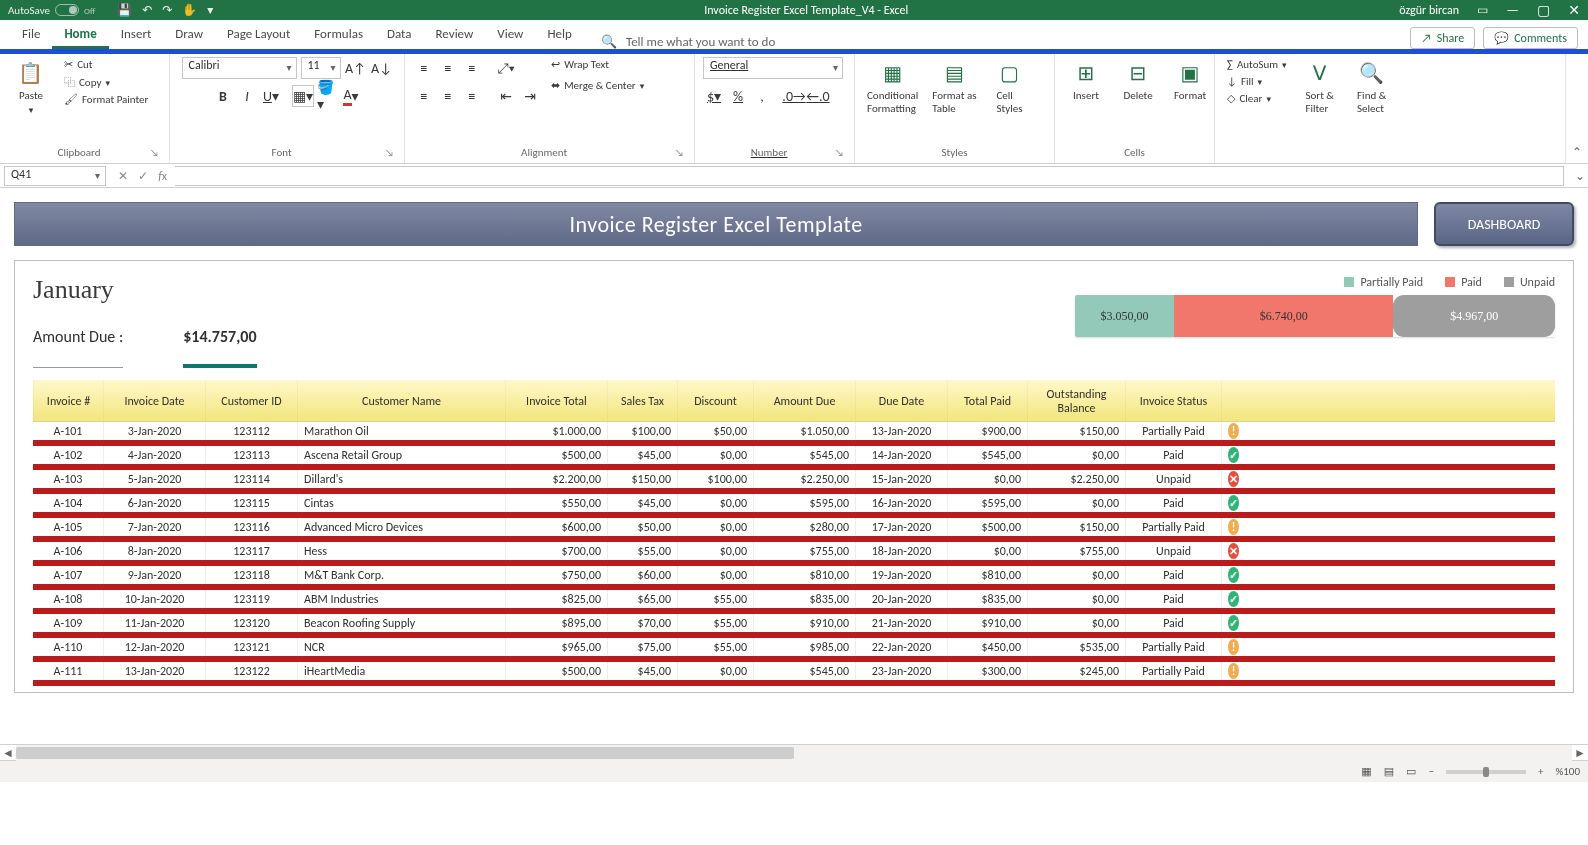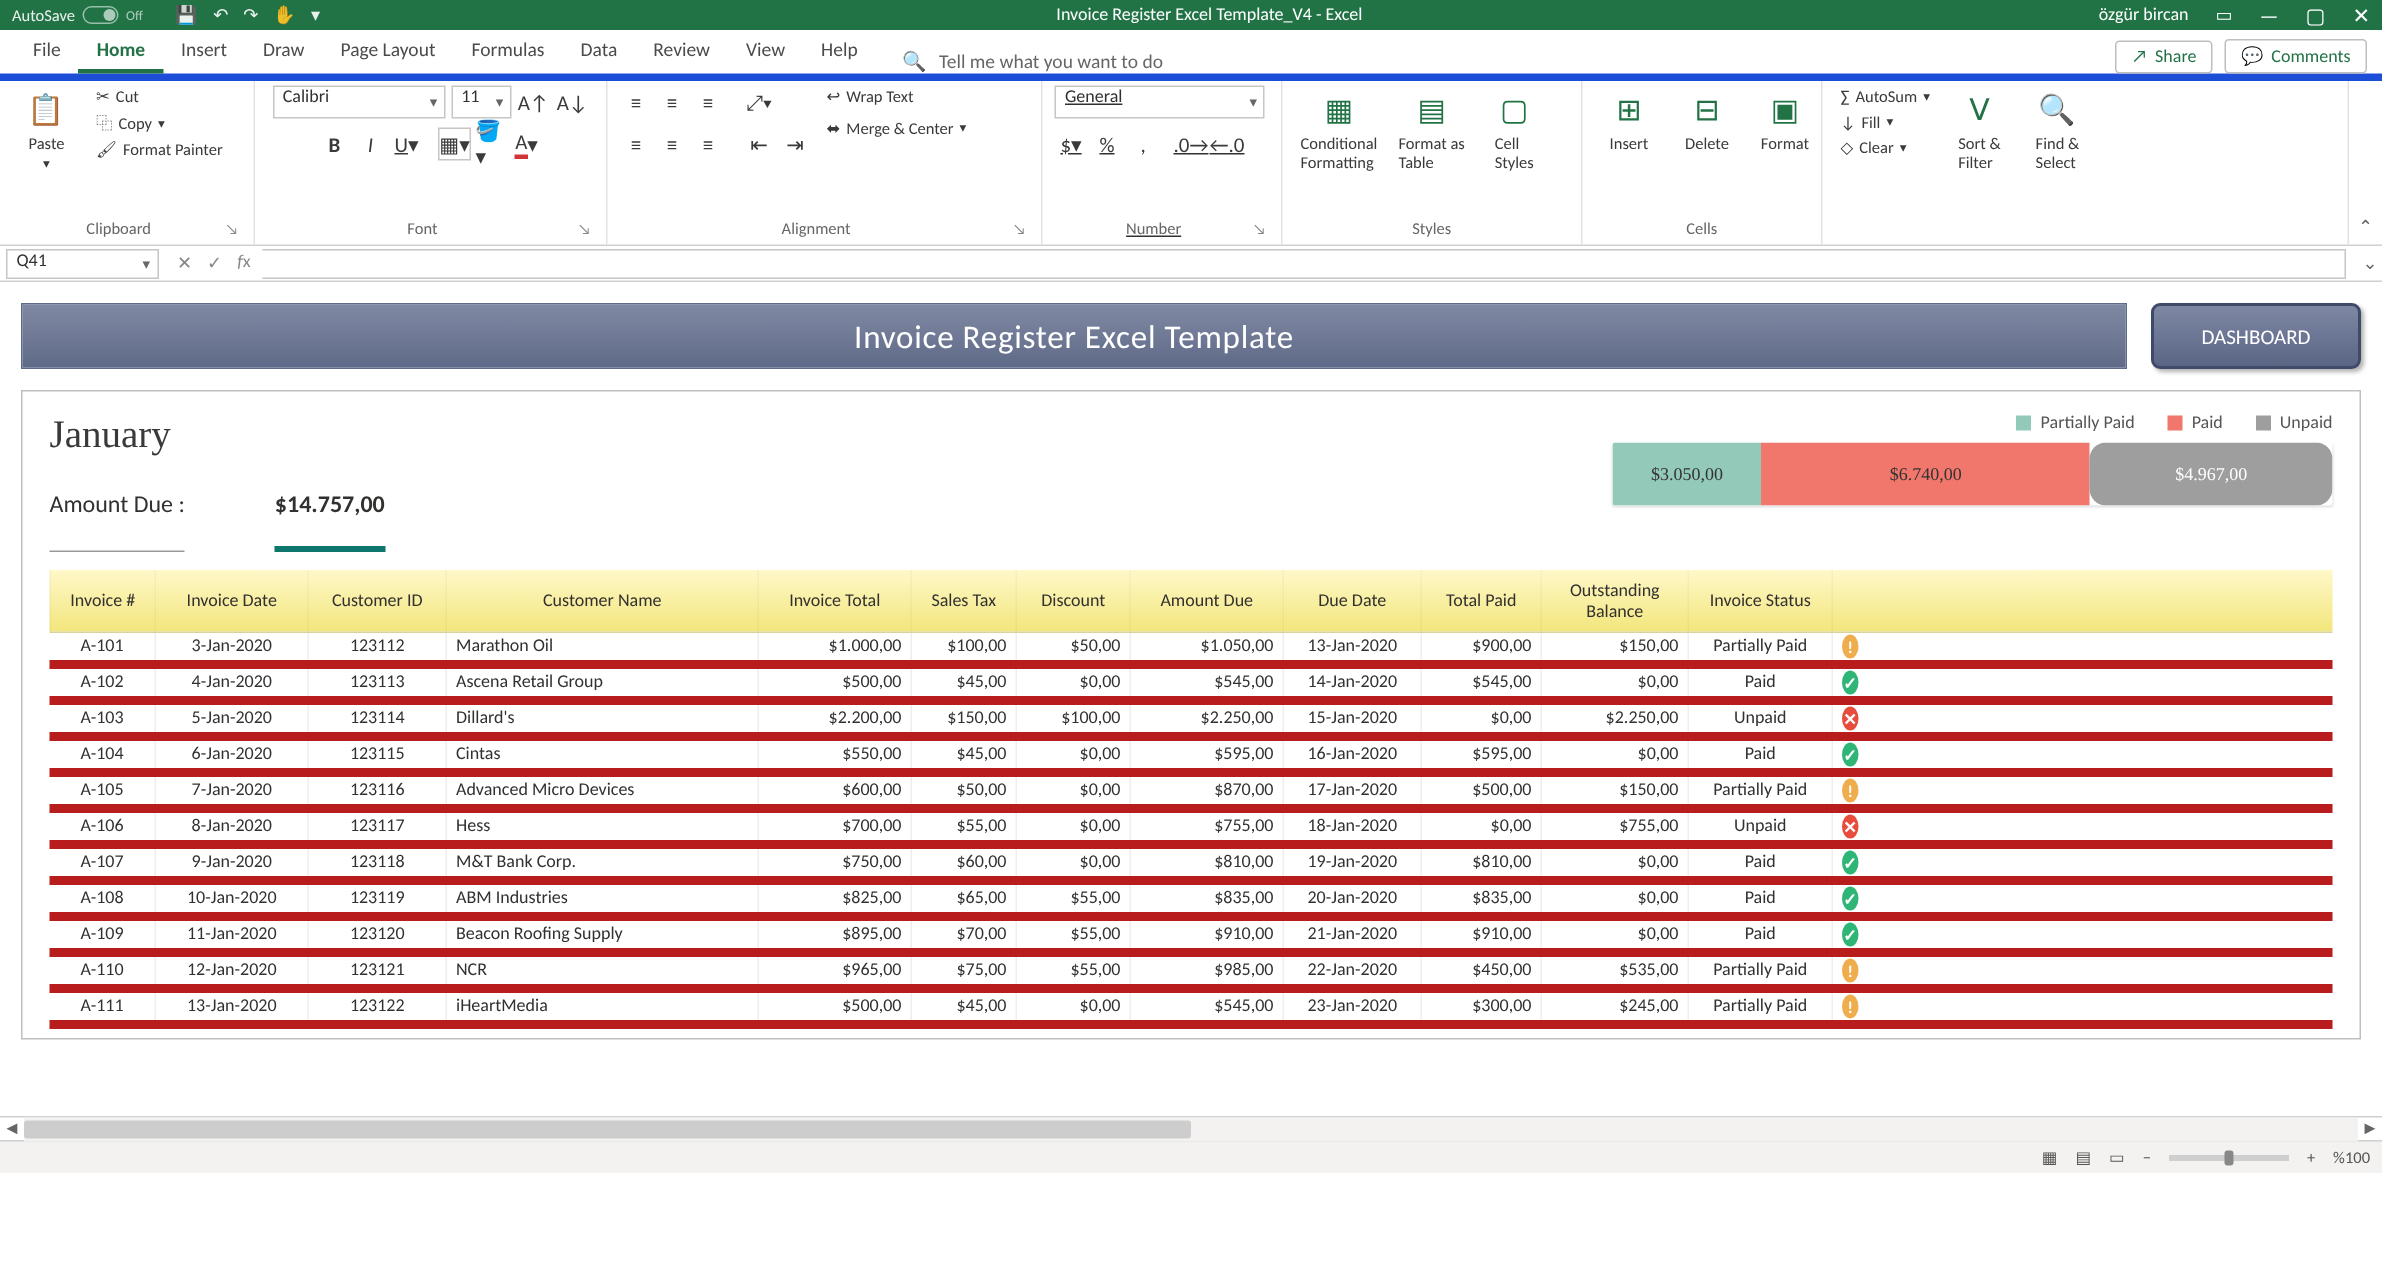--- a/index.html
+++ b/index.html
@@ -464,21 +464,21 @@
             </div>
           </div>
           <div class="trow">
             <div class="col-inv ctr">A-105</div>
             <div class="col-date ctr">7-Jan-2020</div>
             <div class="col-cid ctr">123116</div>
             <div class="col-cname">Advanced Micro Devices</div>
             <div class="col-total num">$600,00</div>
             <div class="col-tax num">$50,00</div>
             <div class="col-disc num">$0,00</div>
-            <div class="col-due num">$870,00</div>
+            <div class="col-due num">$280,00</div>
             <div class="col-ddate ctr">17-Jan-2020</div>
             <div class="col-paid num">$500,00</div>
             <div class="col-bal num">$150,00</div>
             <div class="col-stat ctr">Partially Paid</div>
             <div class="col-ico ctr">
               <div class="status-ico ico-warn">!</div>
             </div>
           </div>
           <div class="trow">
             <div class="col-inv ctr">A-106</div>

